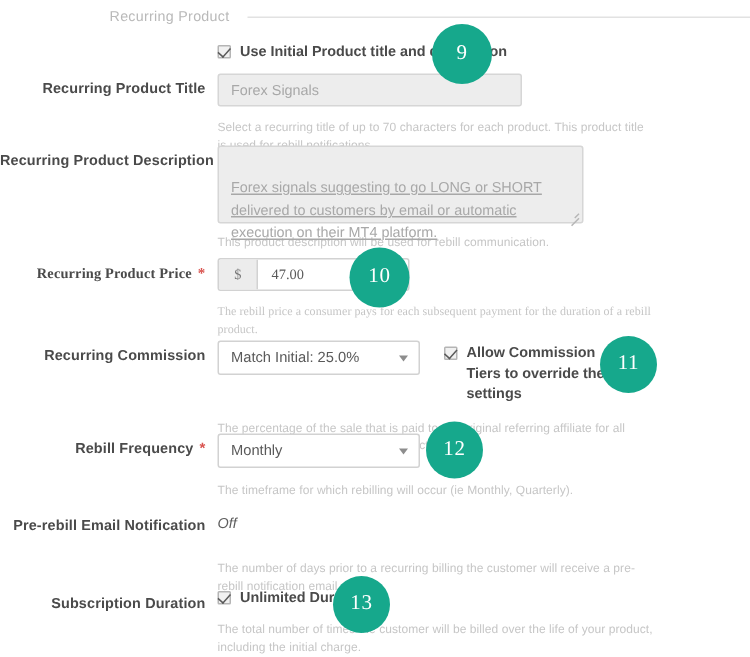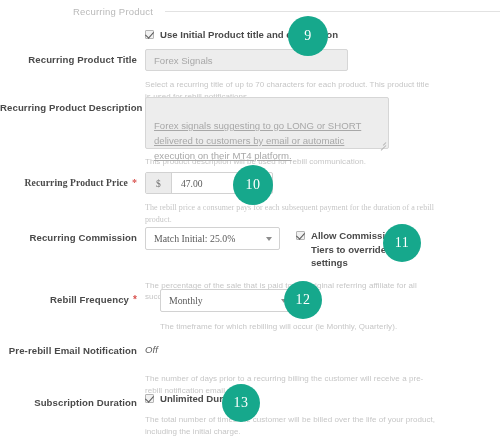--- a/index.html
+++ b/index.html
@@ -190,21 +190,20 @@
     border: 1px solid #d2d2d2;
     background: #fff;
     border-radius: 2px;
     box-sizing: border-box;
     display: flex;
     align-items: center;
     padding: 0 8px;
     font-size: 9.8px;
     color: #595959;
     position: relative;
-    font-family: Liberation Serif, serif;
   }
   .select.wide { width: 135px; }
   .caret {
     position: absolute;
     right: 7px;
     top: 50%;
     margin-top: -2px;
     width: 0;
     height: 0;
     border-left: 3px solid transparent;
@@ -314,21 +313,21 @@
         </div>
         <div class="inline-ck" style="margin-left:16px;margin-top:2px;">
           <span class="ck"></span>
           <span>Allow Commission Tiers to override these settings</span>
         </div>
       </div>
       <div class="help" style="margin-top:10px;width:292px;">The percentage of the sale that is paid to the original referring affiliate for all successful rebills of a recurring product.</div>
     </div>
   </div>
 
-  <div class="row" style="top:289px;gap:15px;">
+  <div class="row" style="top:289px;">
     <div class="label">
       <span>Rebill Frequency</span><span class="req">*</span>
     </div>
     <div class="field">
       <div class="select">
         <span>Monthly</span>
         <span class="caret"></span>
       </div>
       <div class="help" style="margin-top:9px;width:292px;">The timeframe for which rebilling will occur (ie Monthly, Quarterly).</div>
     </div>
@@ -348,17 +347,17 @@
       <div class="ck-line">
         <span class="ck"></span>
         <span>Unlimited Duration</span>
       </div>
       <div class="help" style="margin-top:9px;width:292px;">The total number of times the customer will be billed over the life of your product, including the initial charge.</div>
     </div>
   </div>
 
   <div class="badge" style="left:288px;top:16px;width:40px;height:40px;">9</div>
   <div class="badge" style="left:233px;top:165px;width:40px;height:40px;">10</div>
-  <div class="badge" style="left:383px;top:224px;width:38px;height:38px;">11</div>
+  <div class="badge" style="left:400px;top:224px;width:38px;height:38px;">11</div>
   <div class="badge" style="left:284px;top:281px;width:38px;height:38px;">12</div>
   <div class="badge" style="left:222px;top:384px;width:38px;height:38px;">13</div>
 
 </div>
 
 </body></html>

